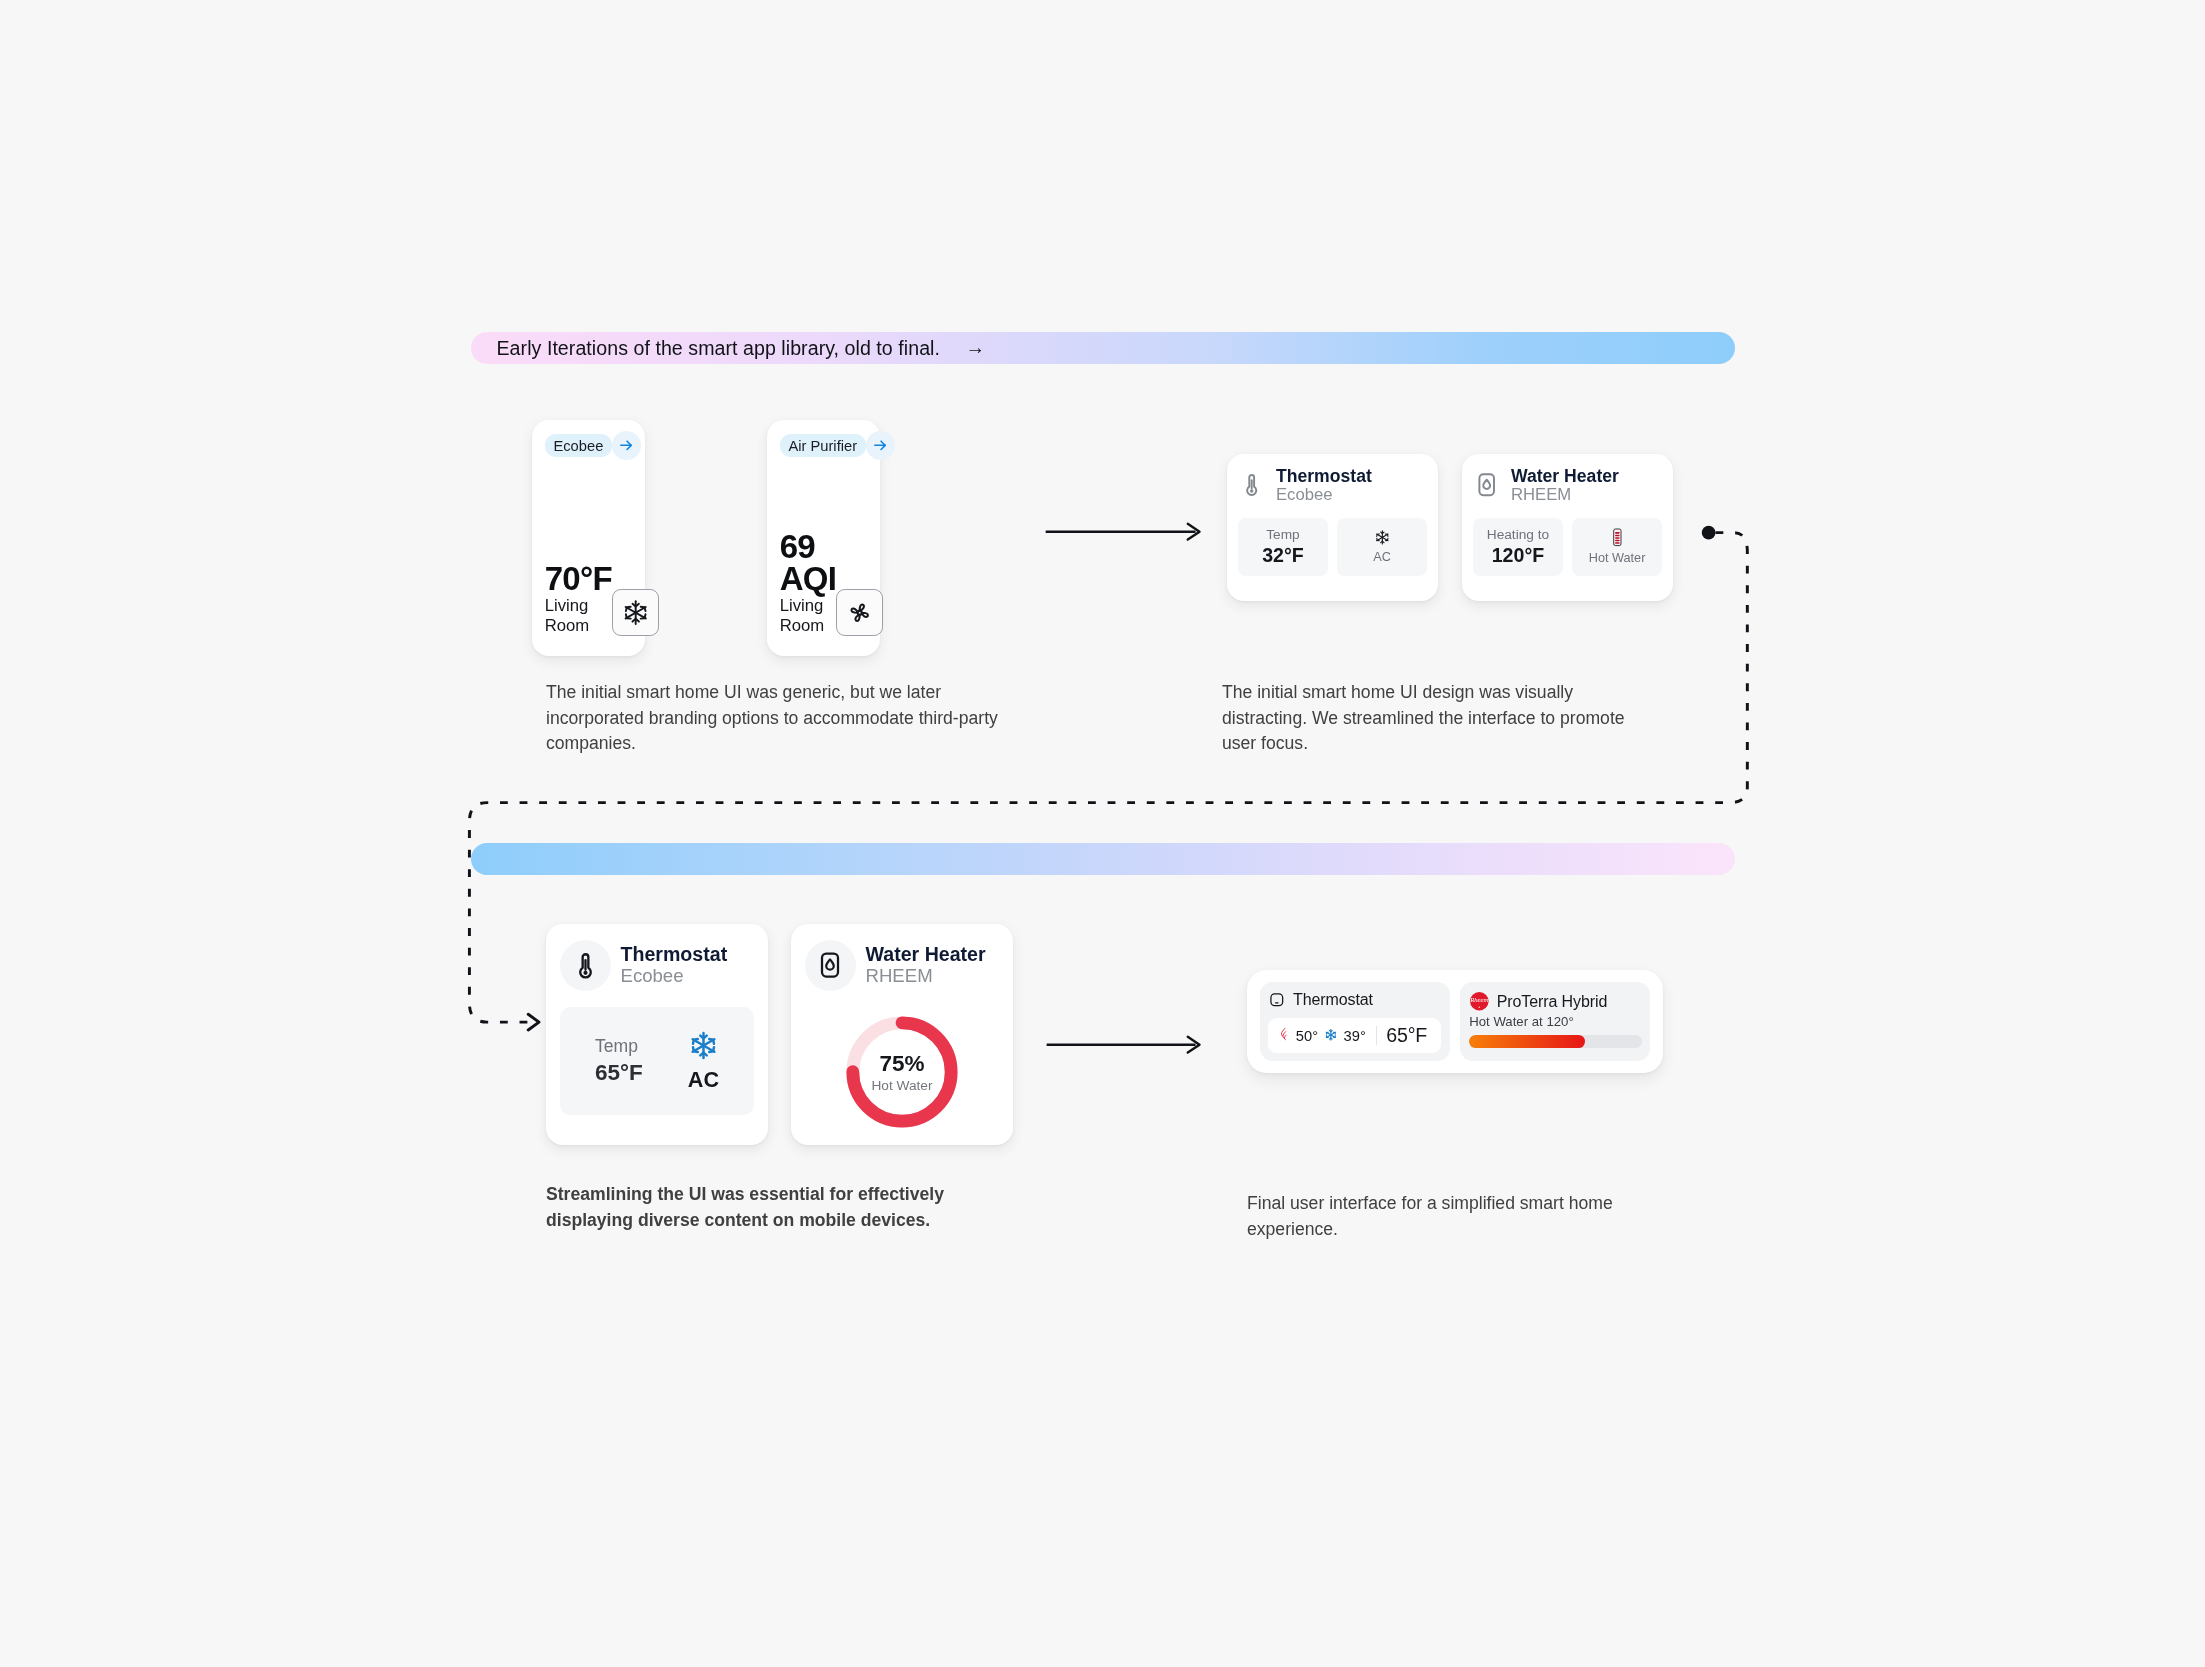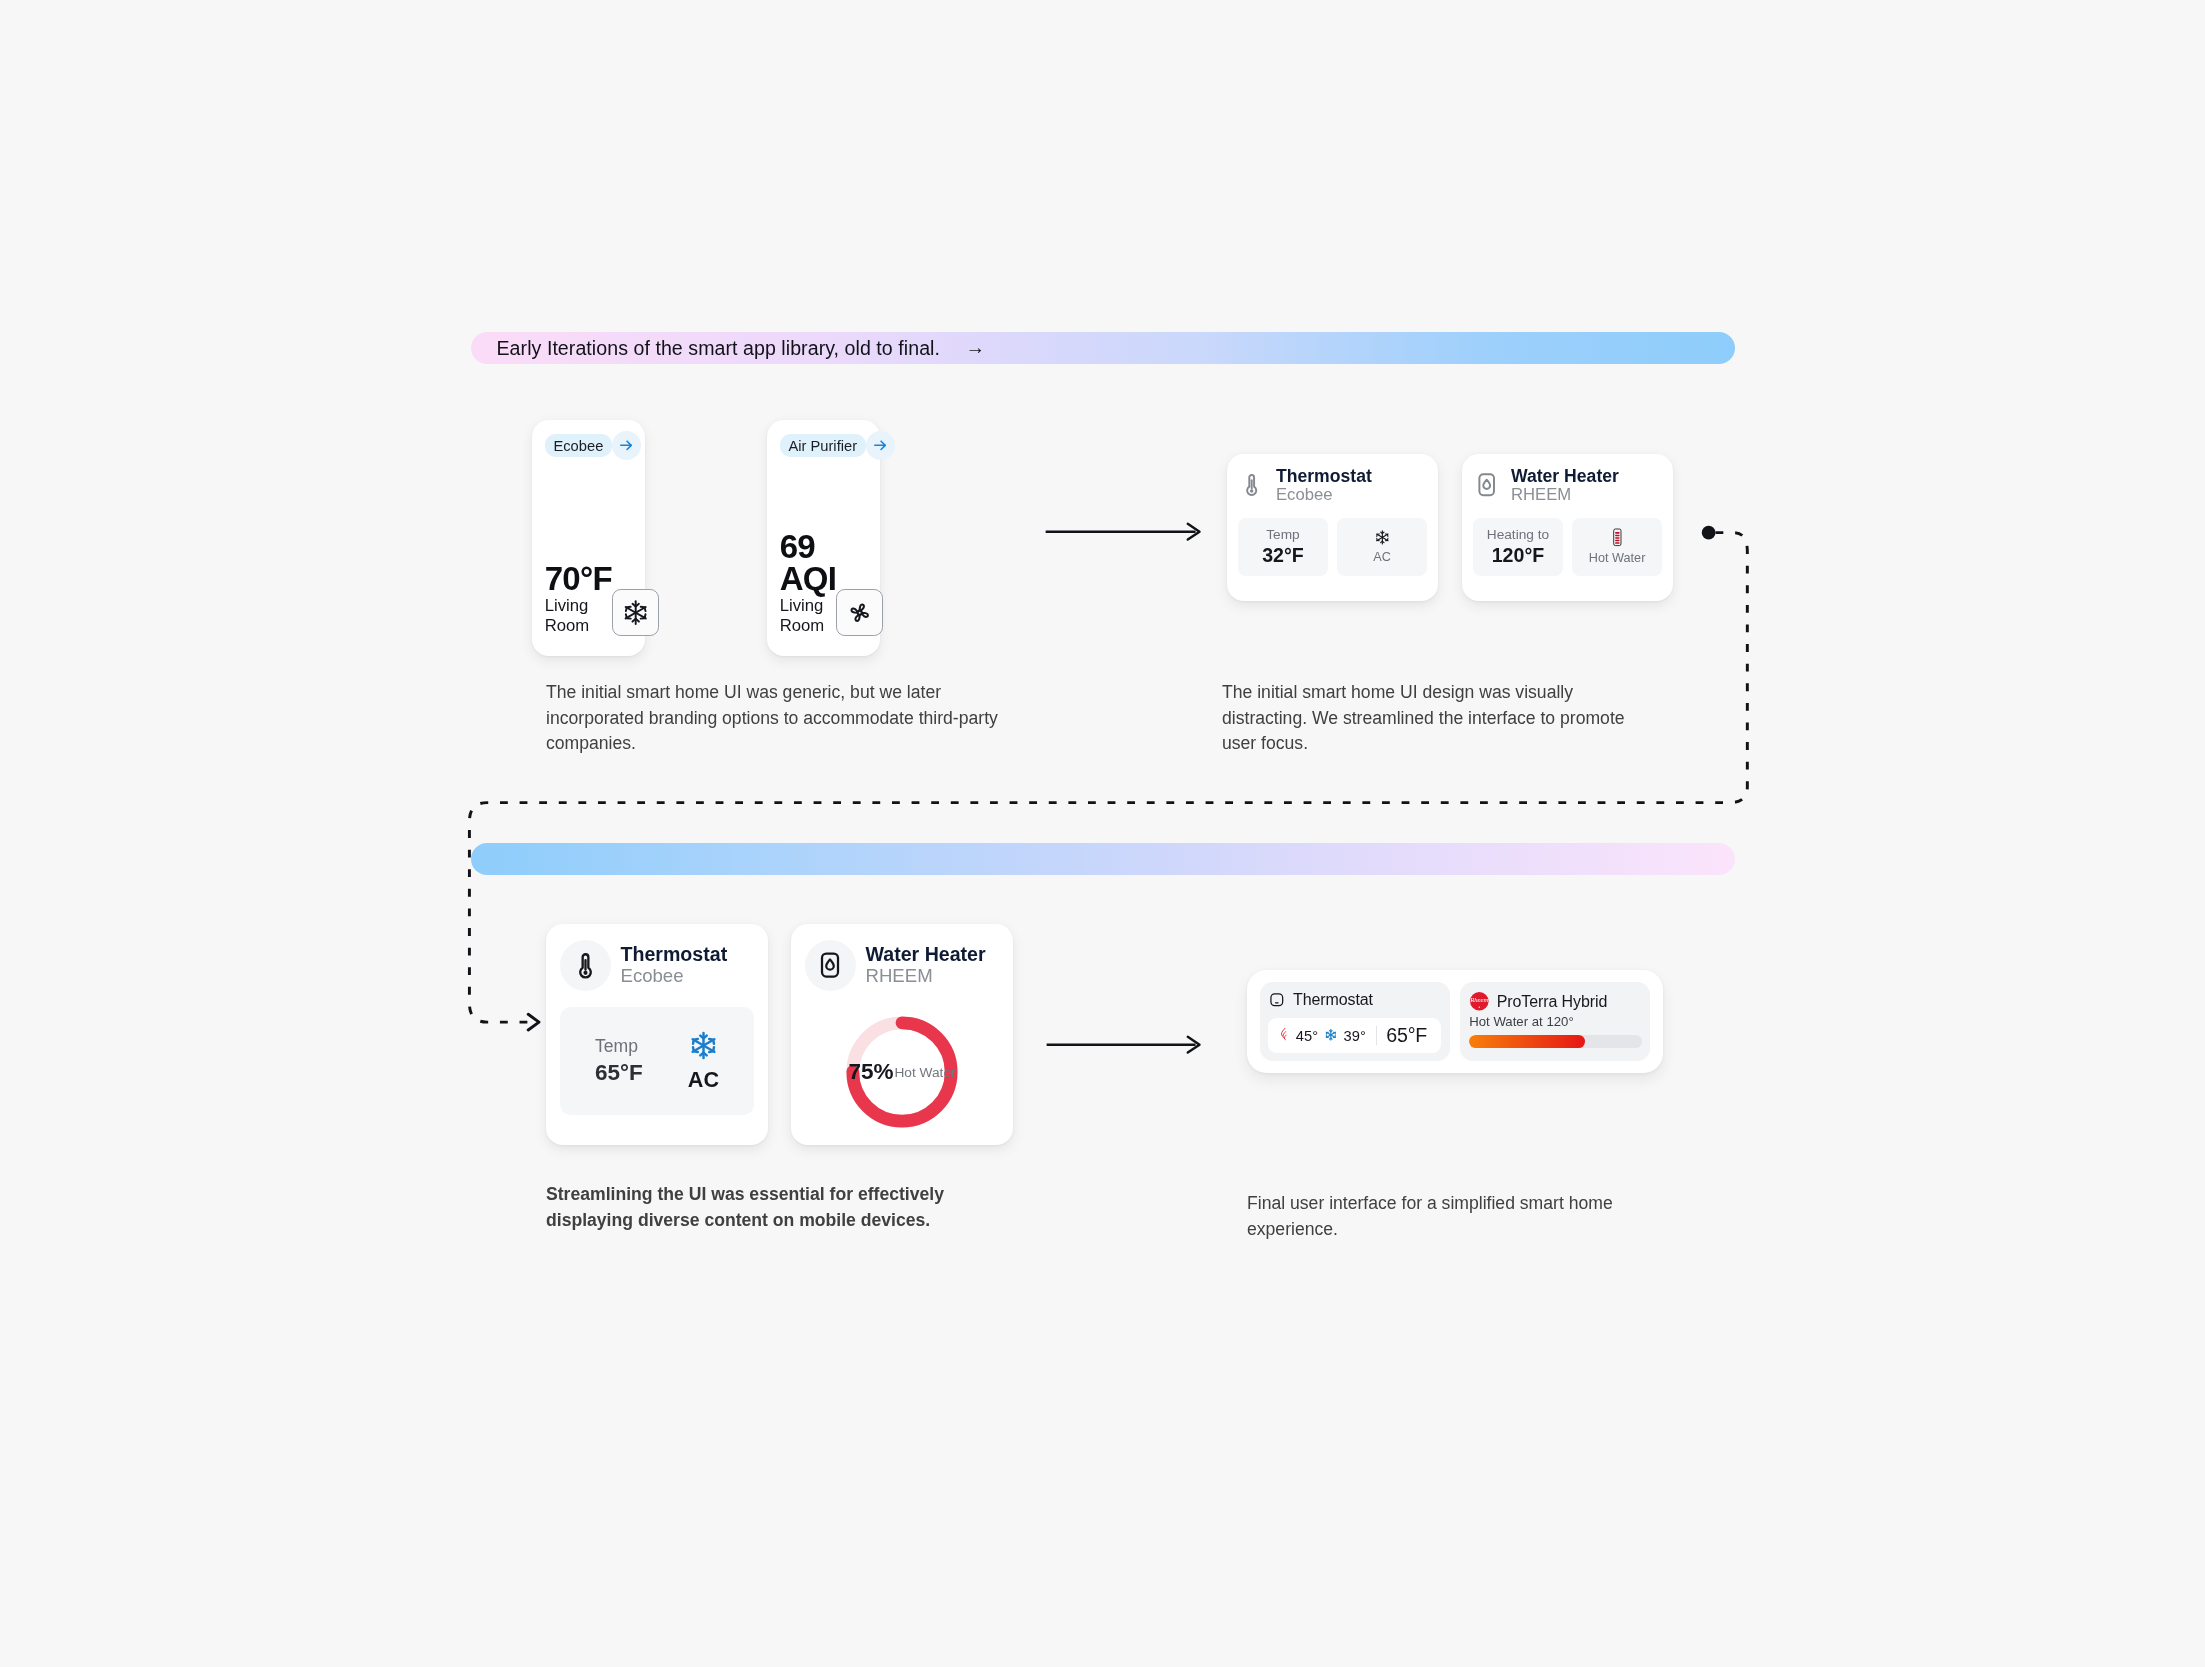--- a/index.html
+++ b/index.html
@@ -87,21 +87,21 @@
     display: flex; align-items: center; justify-content: space-around; padding: 0 12.7px;
   }
   .big-tile-left { display: flex; flex-direction: column; gap: 2.9px; }
   .big-tile-label { font-size: 17.6px; color: #6e727a; }
   .big-tile-value { font-size: 22.5px; font-weight: 700; color: #2c2f35; }
   .big-tile-right { display: flex; flex-direction: column; align-items: center; gap: 3.9px; }
   .big-mode { font-size: 21.6px; font-weight: 700; color: #15171c; }
 
   .ring-wrap { position: relative; width: 118px; height: 118px; margin: 22.5px auto 0 auto; }
   .ring-center {
-    position: absolute; inset: 0; display: flex; 
+    position: absolute; inset: 0; display: flex; flex-direction: column;
     align-items: center; justify-content: center; gap: 1px;
   }
   .ring-pct { font-size: 22.5px; font-weight: 700; color: #15171c; }
   .ring-cap { font-size: 13.7px; color: #73777e; }
 
   
   .final-shell {
     position: absolute; left: 1247px; top: 970px; width: 416px; height: 103px;
     background: #fff; border-radius: 19.6px; padding: 11.8px 12.7px; display: flex; gap: 10.8px;
     box-shadow: 0 6.9px 14.7px rgba(17,19,24,.07), 0 1px 3.9px rgba(17,19,24,.05);
@@ -343,21 +343,21 @@
         <span class="final-tile-title">Thermostat</span>
       </div>
       <div class="final-pill">
         <span>
           <svg width="12.7" height="14.7" viewBox="0 0 20 24" fill="none" stroke="#e0273f" stroke-width="1.6" stroke-linecap="round" stroke-linejoin="round">
             <path d="M12.6 2.2c-2.6 3-5.6 5.8-5.6 9.4 0 1.7 .9 3 2.2 3.7"></path>
             <path d="M13.8 7.6c-2.1 2.4-4.4 4.5-4.4 7.4 0 1.6 1 2.9 2.3 3.5"></path>
             <path d="M14.6 13.2c-1.4 1.6-2.9 3-2.9 4.9 0 1.2 .7 2.1 1.6 2.6"></path>
           </svg>
         </span>
-        <span class="final-temp">45°</span>
+        <span class="final-temp">50°</span>
         <span>
           <svg width="13.7" height="13.7" viewBox="0 0 24 24" fill="none" stroke="#1a7ecb" stroke-width="2" stroke-linecap="round" stroke-linejoin="round">
             <line x1="12" y1="2.8" x2="12" y2="21.2"></line>
             <line x1="4" y1="7.4" x2="20" y2="16.6"></line>
             <line x1="4" y1="16.6" x2="20" y2="7.4"></line>
             <polyline points="9.8,4.6 12,6.6 14.2,4.6"></polyline>
               <polyline points="9.8,19.4 12,17.4 14.2,19.4"></polyline>
             <polyline points="4.2,10.8 4.7,7.9 7.6,7.4"></polyline>
               <polyline points="19.8,13.2 19.3,16.1 16.4,16.6"></polyline>
             <polyline points="7.6,16.6 4.7,16.1 4.2,13.2"></polyline>

